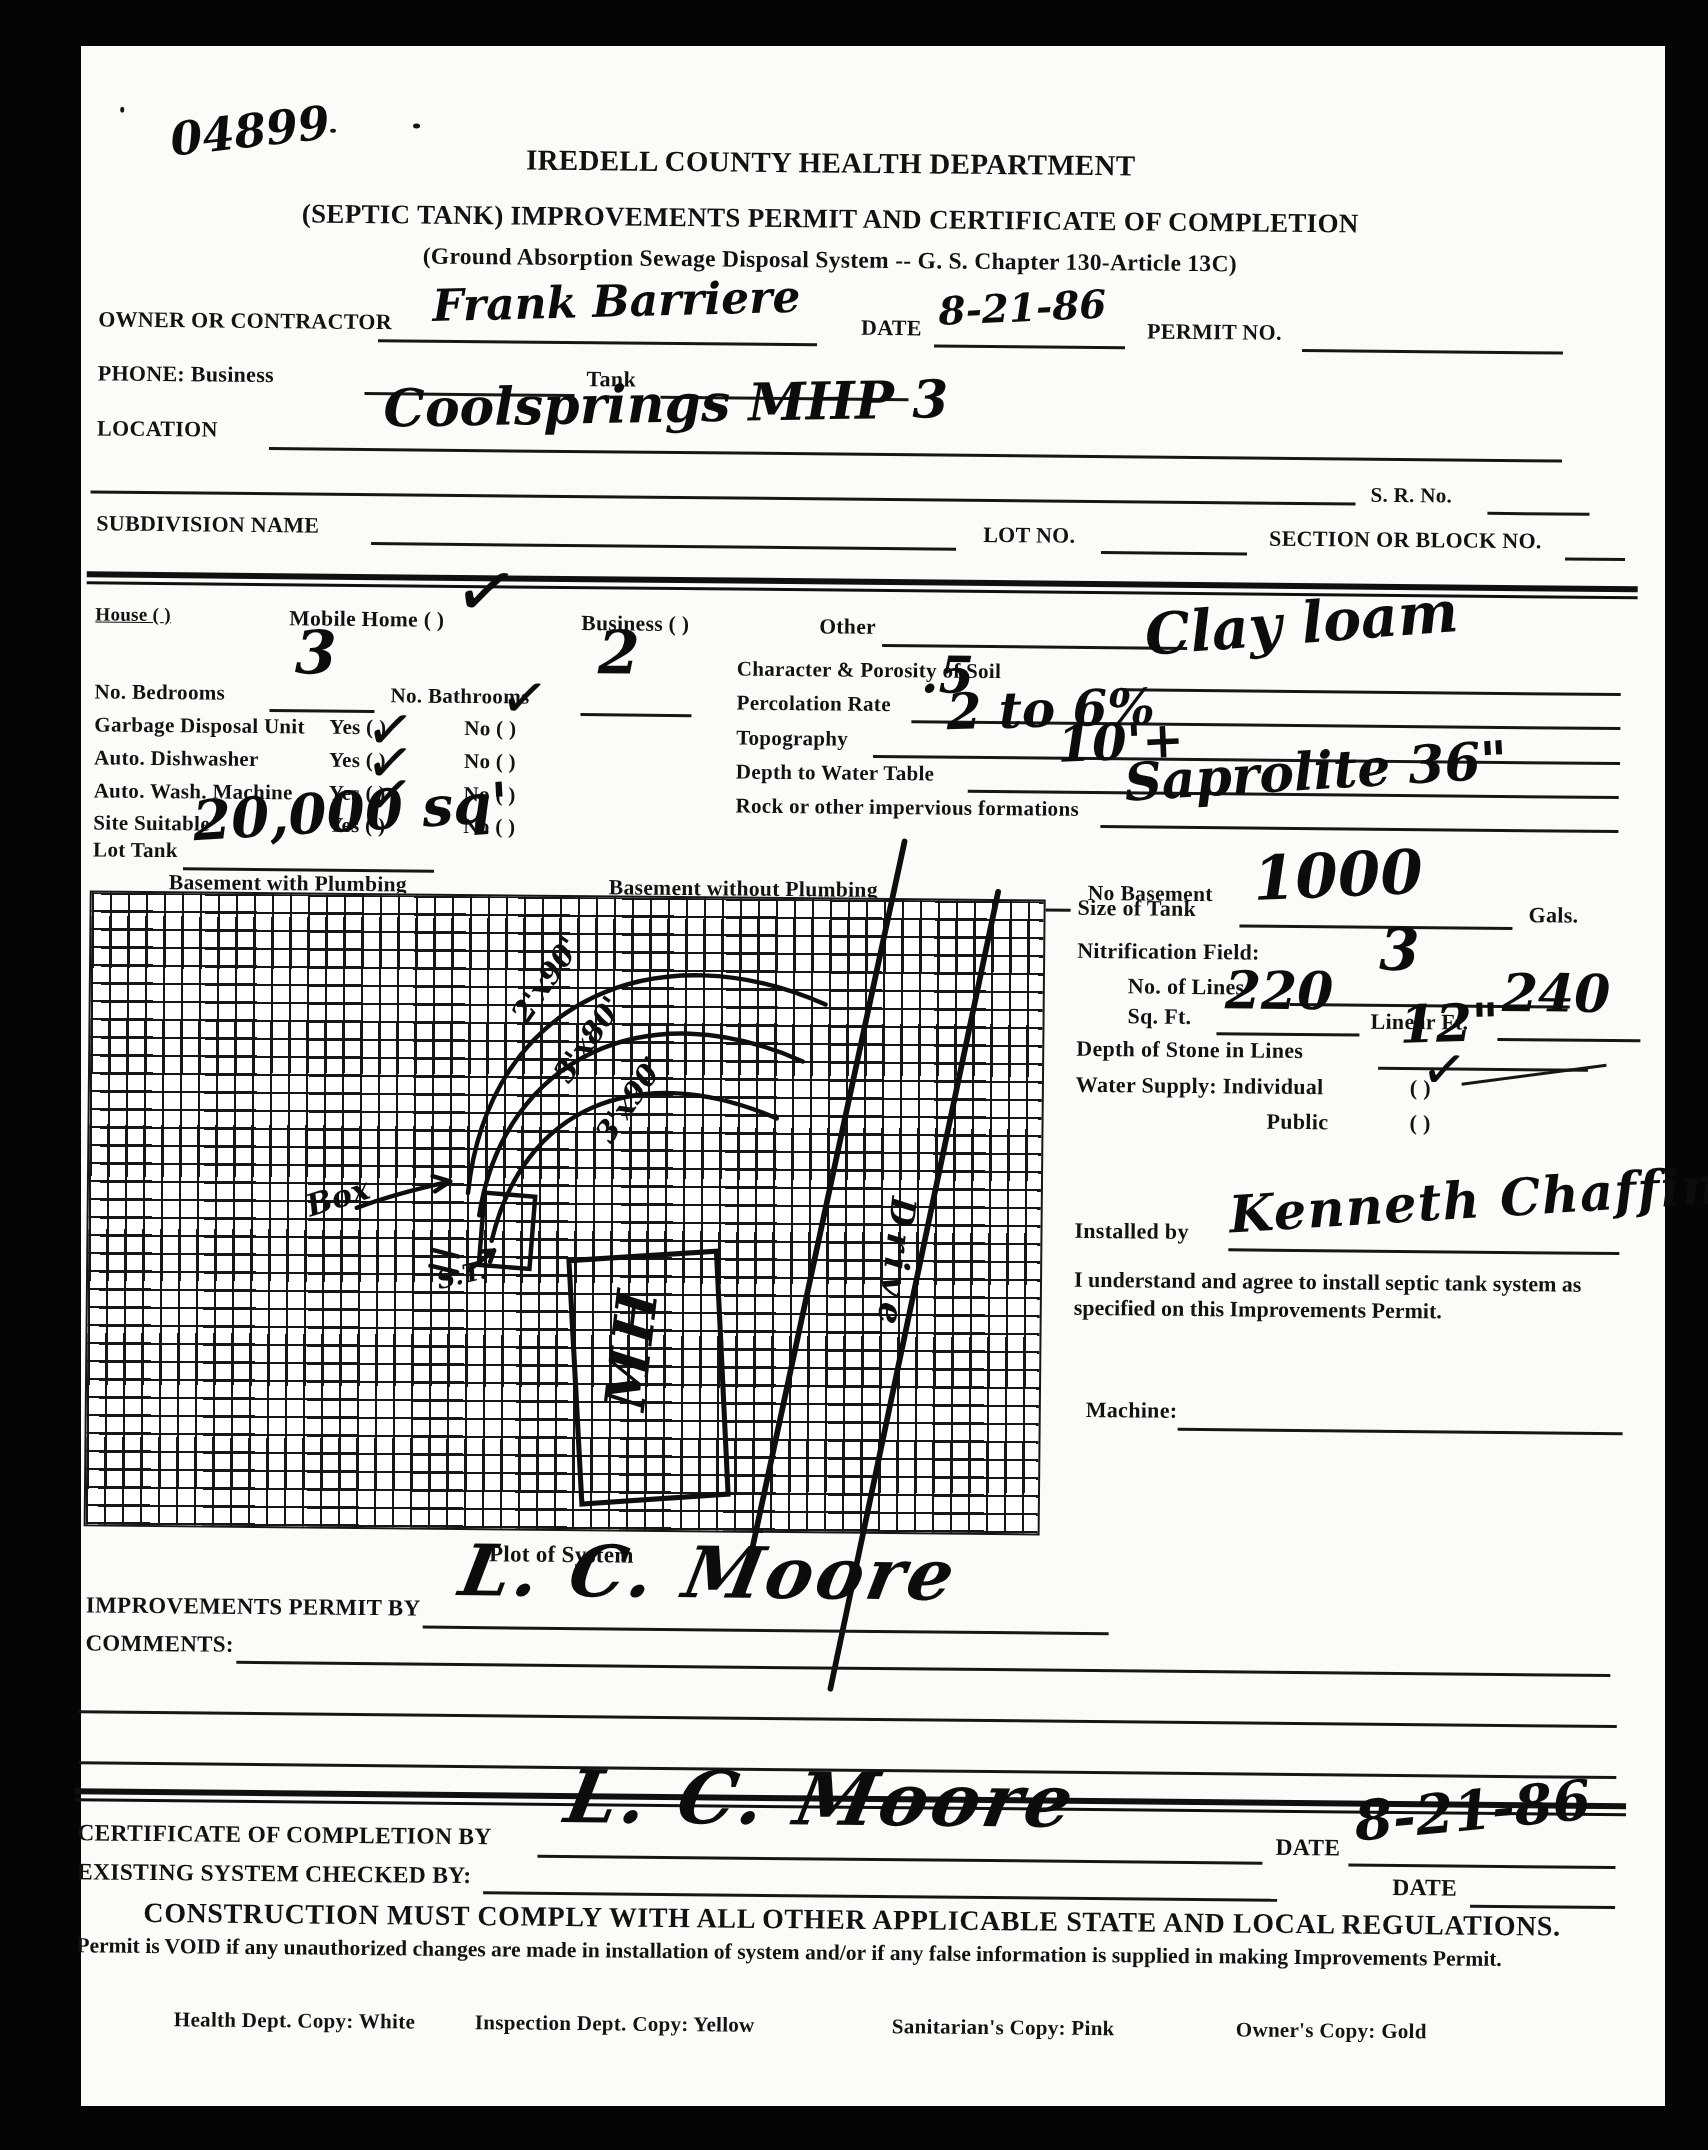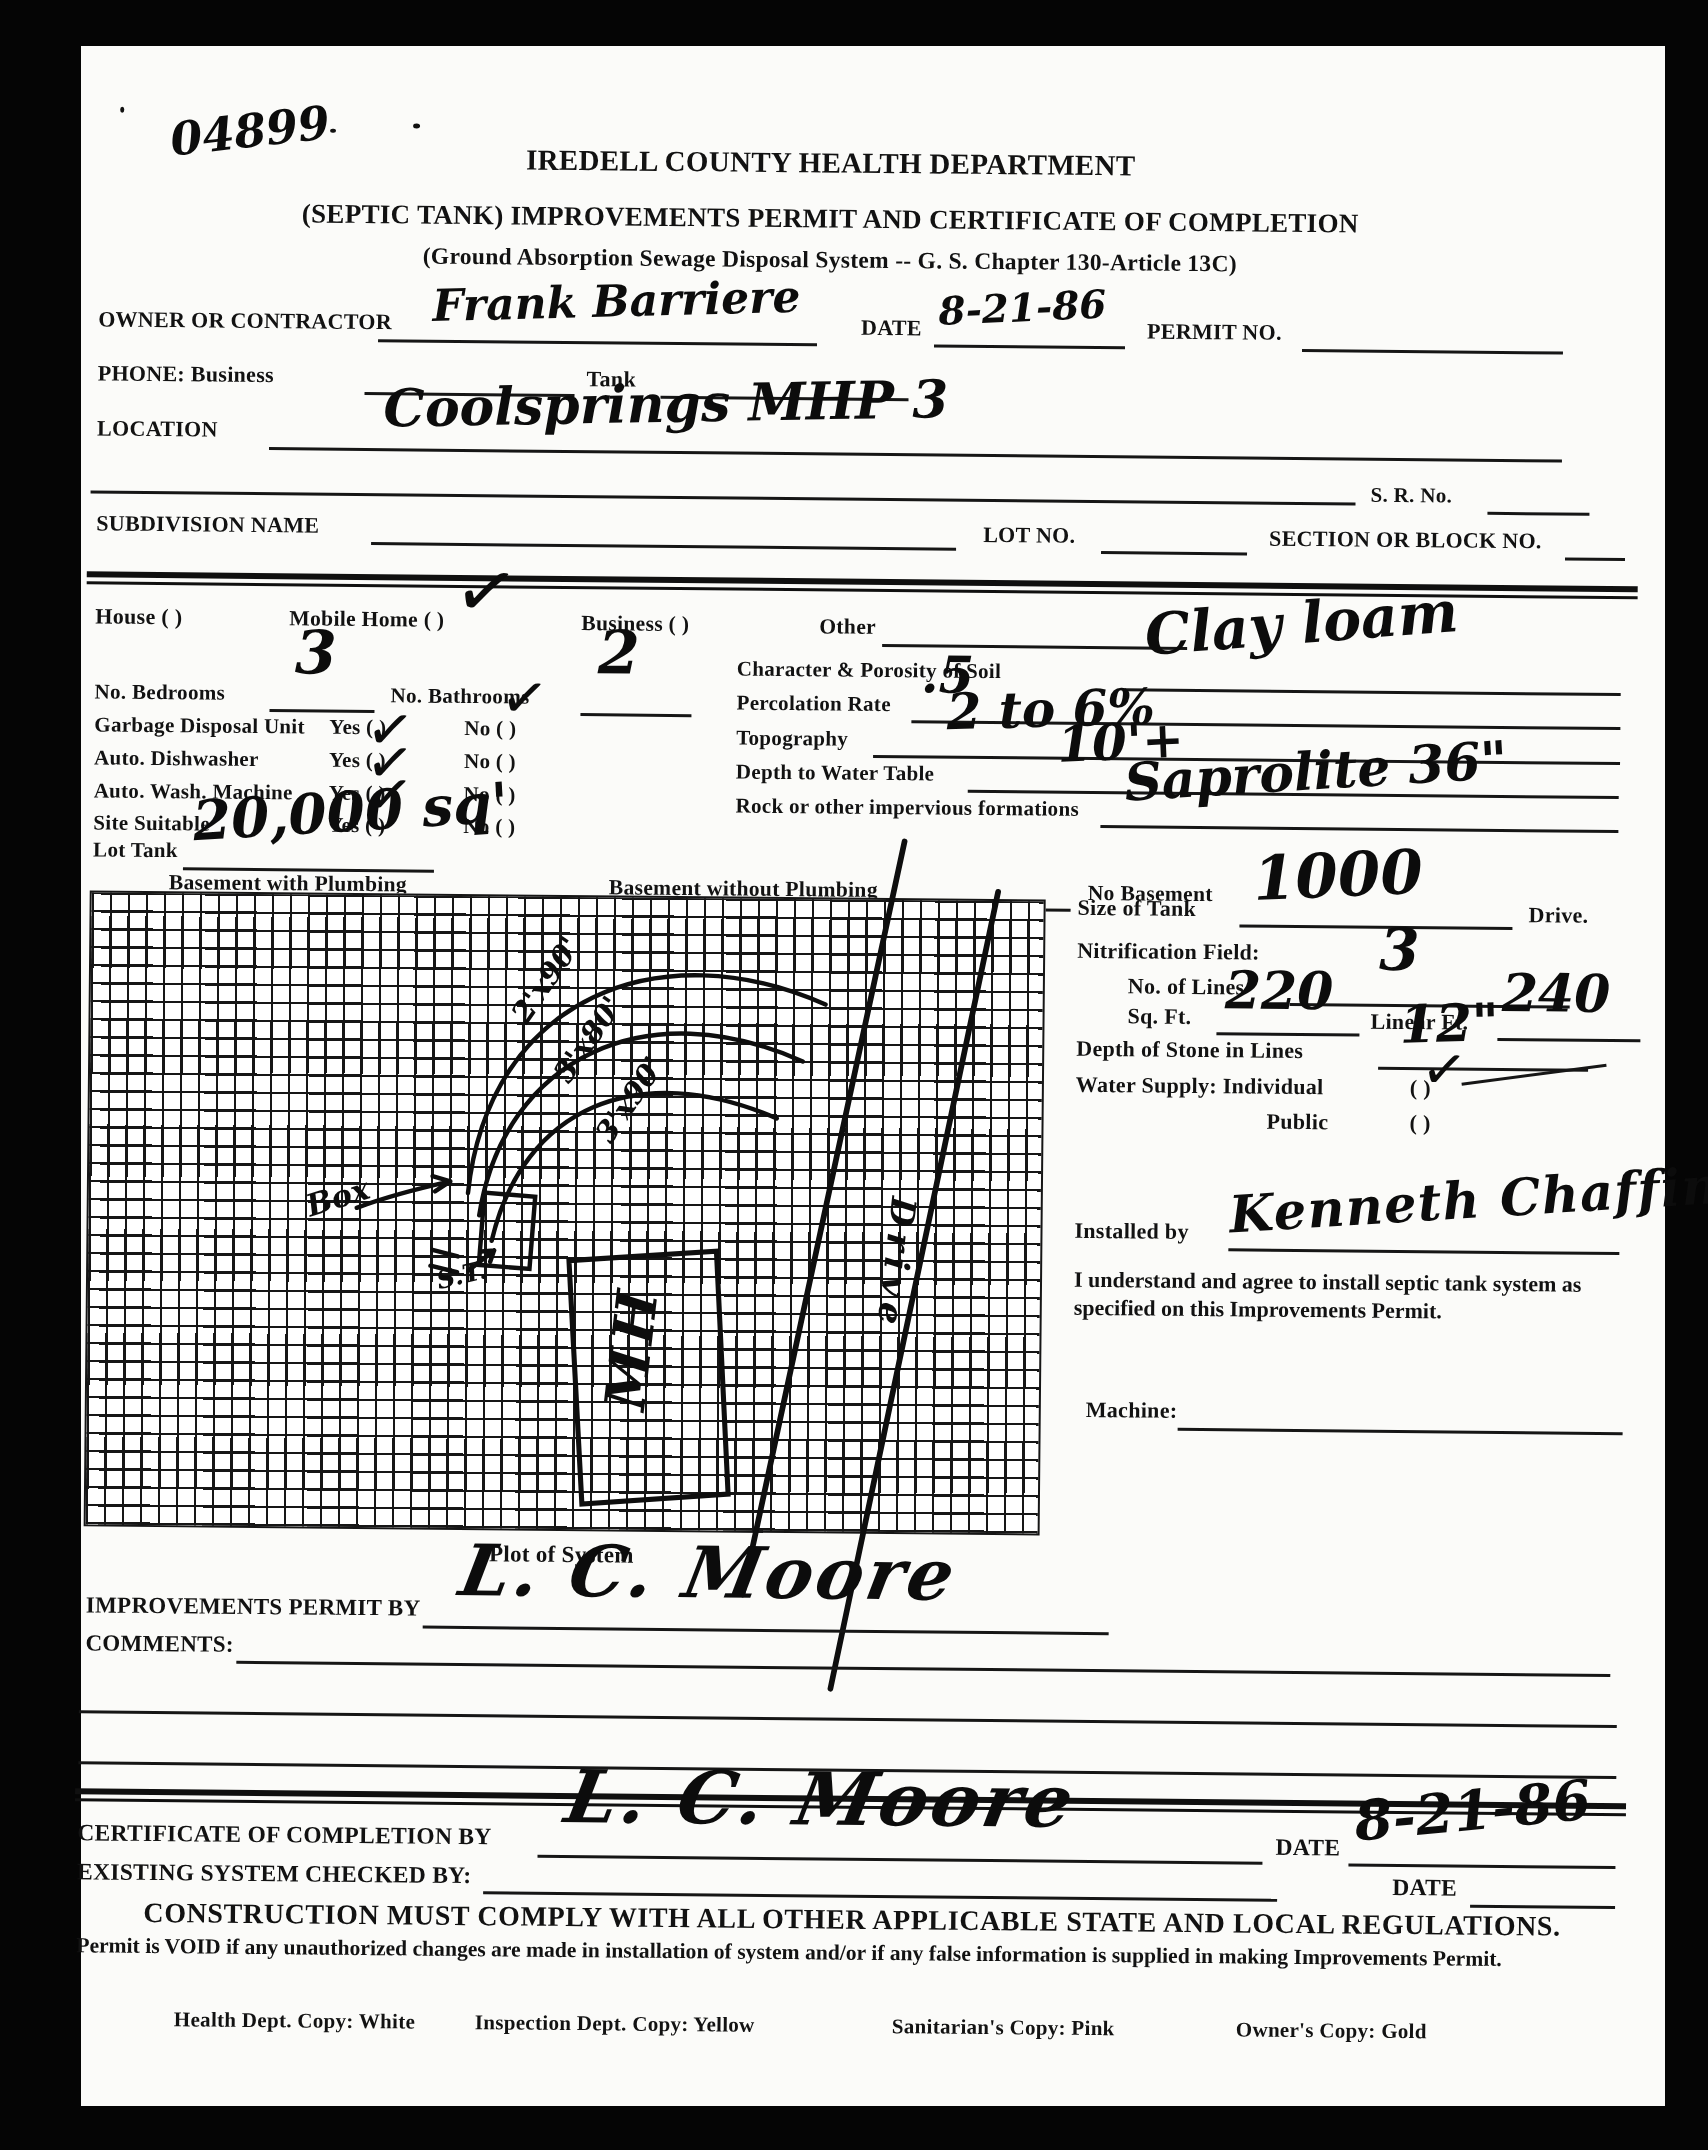--- a/index.html
+++ b/index.html
@@ -66,21 +66,21 @@
 
     <div class="lb" style="left:19px;top:465px;">SUBDIVISION NAME</div>
     <div class="ul" style="left:294px;top:494px;width:585px;"></div>
     <div class="lb" style="left:906px;top:468px;">LOT NO.</div>
     <div class="ul" style="left:1024px;top:496px;width:146px;"></div>
     <div class="lb" style="left:1192px;top:469px;">SECTION OR BLOCK NO.</div>
     <div class="ul" style="left:1488px;top:498px;width:60px;"></div>
 
     <div class="thick" style="left:9.5px;top:526px;width:1551px;"></div>
 
-    <div class="lb" style="left:19px;top:558px;font-size:22px;">House ( )</div>
+    <div class="lb" style="left:19px;top:558px;font-size:19px;text-decoration:underline;">House ( )</div>
     <div class="lb" style="left:213px;top:559px;font-size:21.6px;">Mobile Home ( )</div>
     <div class="chk" style="left:378px;top:505px;font-size:75px;transform:rotate(10deg);">✓</div>
     <div class="lb" style="left:505px;top:561px;font-size:21.6px;">Business ( )</div>
     <div class="lb" style="left:743px;top:562px;font-size:21.6px;">Other</div>
     <div class="ul" style="left:806px;top:591px;width:305px;"></div>
 
     <div class="lb" style="left:19px;top:634px;font-size:21px;">No. Bedrooms</div>
     <div class="ul" style="left:194px;top:662px;width:105px;"></div>
     <div class="hw" style="left:219px;top:575px;font-size:60px;">3</div>
     <div class="lb" style="left:315px;top:635px;font-size:21px;">No. Bathrooms</div>
@@ -157,21 +157,21 @@
       <text transform="translate(824,392) rotate(-56)" font-size="46">3'x90'</text>
       <text transform="translate(352,510) rotate(-18)" font-size="48">Box</text>
       <text transform="translate(556,622) rotate(-14)" font-size="40">S.T.</text>
       <text transform="translate(880,812) rotate(-84)" font-size="88" letter-spacing="8">MH</text>
       <text transform="translate(1268,468) rotate(96)" font-size="54" letter-spacing="10">Drive</text>
     </svg>
     <div class="lb ctr" style="left:16px;top:1492px;width:956px;font-size:23px;">Plot of System</div>
 
     <div class="lb" style="left:1004px;top:840px;">Size of Tank</div>
     <div class="ul" style="left:1166px;top:868px;width:273px;"></div>
-    <div class="lb" style="left:1455px;top:843px;">Drive.</div>
+    <div class="lb" style="left:1455px;top:843px;">Gals.</div>
     <div class="hw" style="left:1179px;top:787px;font-size:61px;transform:rotate(-3deg);">1000</div>
 
     <div class="lb" style="left:1004px;top:883px;">Nitrification Field:</div>
 
     <div class="lb" style="left:1055px;top:918px;">No. of Lines</div>
     <div class="ul" style="left:1217px;top:946px;width:280px;"></div>
     <div class="hw" style="left:1306px;top:863px;font-size:58px;">3</div>
 
     <div class="lb" style="left:1055px;top:948px;">Sq. Ft.</div>
     <div class="ul" style="left:1144px;top:976px;width:143px;"></div>

